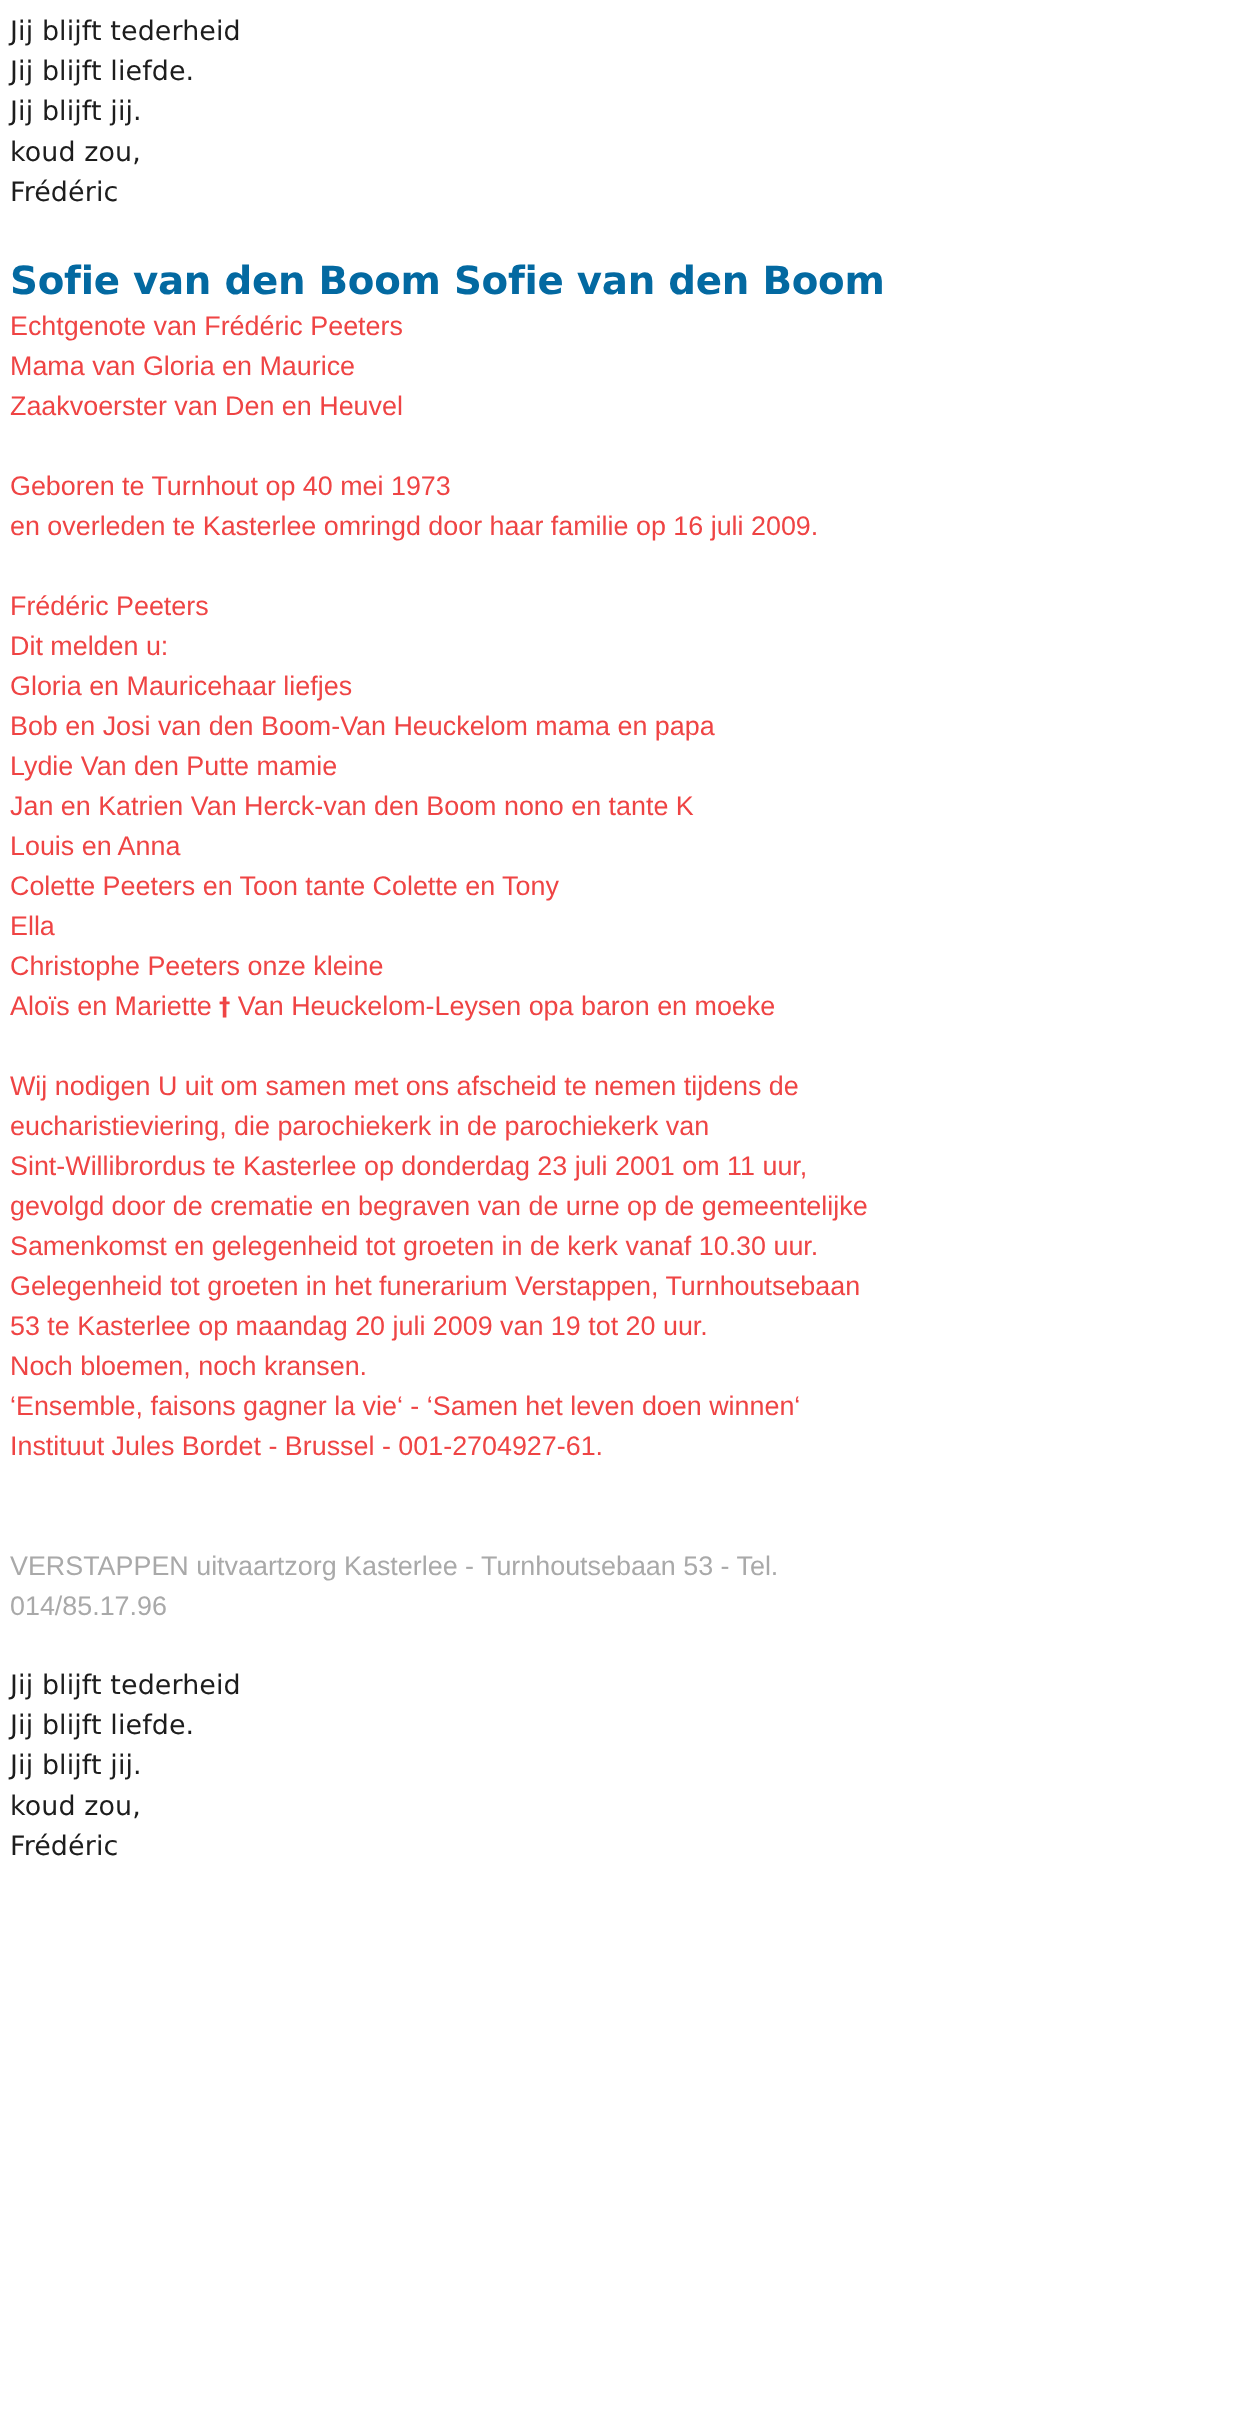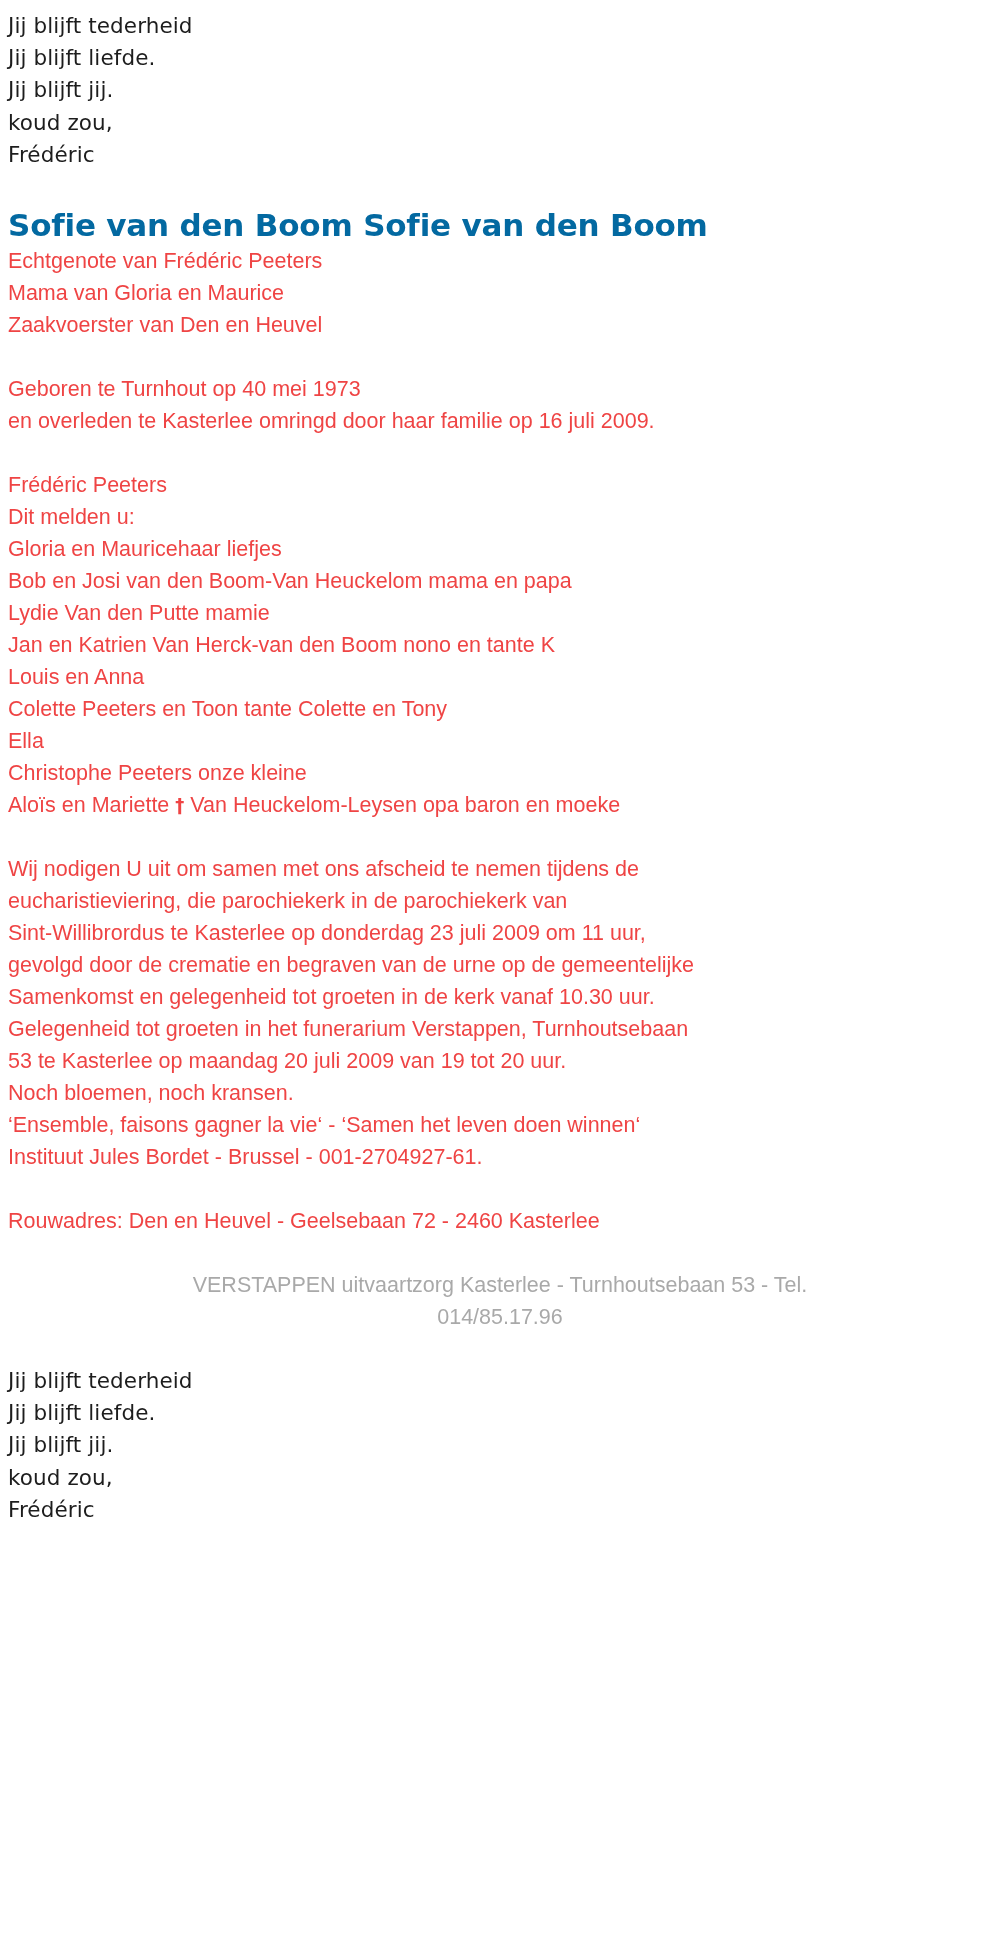--- a/index.html
+++ b/index.html
@@ -66,21 +66,20 @@
     font-family: "DejaVu Sans", sans-serif;
     font-size: 20px;
   }
 
   .footer-provider {
     font-family: "Liberation Sans Narrow", "Liberation Sans", sans-serif;
     font-stretch: condensed;
     font-size: 21.5px;
     line-height: 32px;
     color: #a9a9a9;
-    text-align: center;
   }
   .footer-provider .line { white-space: pre; }
 
   .spacer-lg { height: 34px; }
   .spacer-md { height: 32px; }
 
   .block { margin: 0; padding: 0; }
 </style>
 </head>
 <body>
@@ -114,30 +113,29 @@
     <div class="line">Lydie Van den Putte mamie</div>
     <div class="line">Jan en Katrien Van Herck-van den Boom nono en tante K</div>
     <div class="line">Louis en Anna</div>
     <div class="line">Colette Peeters en Toon tante Colette en Tony</div>
     <div class="line">Ella</div>
     <div class="line">Christophe Peeters onze kleine</div>
     <div class="line"><span>Aloïs en Mariette </span><span class="cross">†</span><span> Van Heuckelom-Leysen opa baron en moeke</span></div>
     <div class="line blank"></div>
     <div class="line">Wij nodigen U uit om samen met ons afscheid te nemen tijdens de</div>
     <div class="line">eucharistieviering, die parochiekerk in de parochiekerk van</div>
-    <div class="line">Sint-Willibrordus te Kasterlee op donderdag 23 juli 2009 om 11 uur,</div>
+    <div class="line">Sint-Willibrordus te Kasterlee op donderdag 23 juli 2001 om 11 uur,</div>
     <div class="line">gevolgd door de crematie en begraven van de urne op de gemeentelijke</div>
     <div class="line">Samenkomst en gelegenheid tot groeten in de kerk vanaf 10.30 uur.</div>
     <div class="line">Gelegenheid tot groeten in het funerarium Verstappen, Turnhoutsebaan</div>
     <div class="line">53 te Kasterlee op maandag 20 juli 2009 van 19 tot 20 uur.</div>
     <div class="line">Noch bloemen, noch kransen.</div>
     <div class="line">‘Ensemble, faisons gagner la vie‘ - ‘Samen het leven doen winnen‘</div>
     <div class="line">Instituut Jules Bordet - Brussel - 001-2704927-61.</div>
     <div class="line blank"></div>
-    <div class="line">Rouwadres: Den en Heuvel - Geelsebaan 72 - 2460 Kasterlee</div>
   </div>
 
   <div class="spacer-md"></div>
 
   <div class="footer-provider block">
     <div class="line">VERSTAPPEN uitvaartzorg Kasterlee - Turnhoutsebaan 53 - Tel.</div>
     <div class="line">014/85.17.96</div>
   </div>
 
   <div class="spacer-md"></div>

